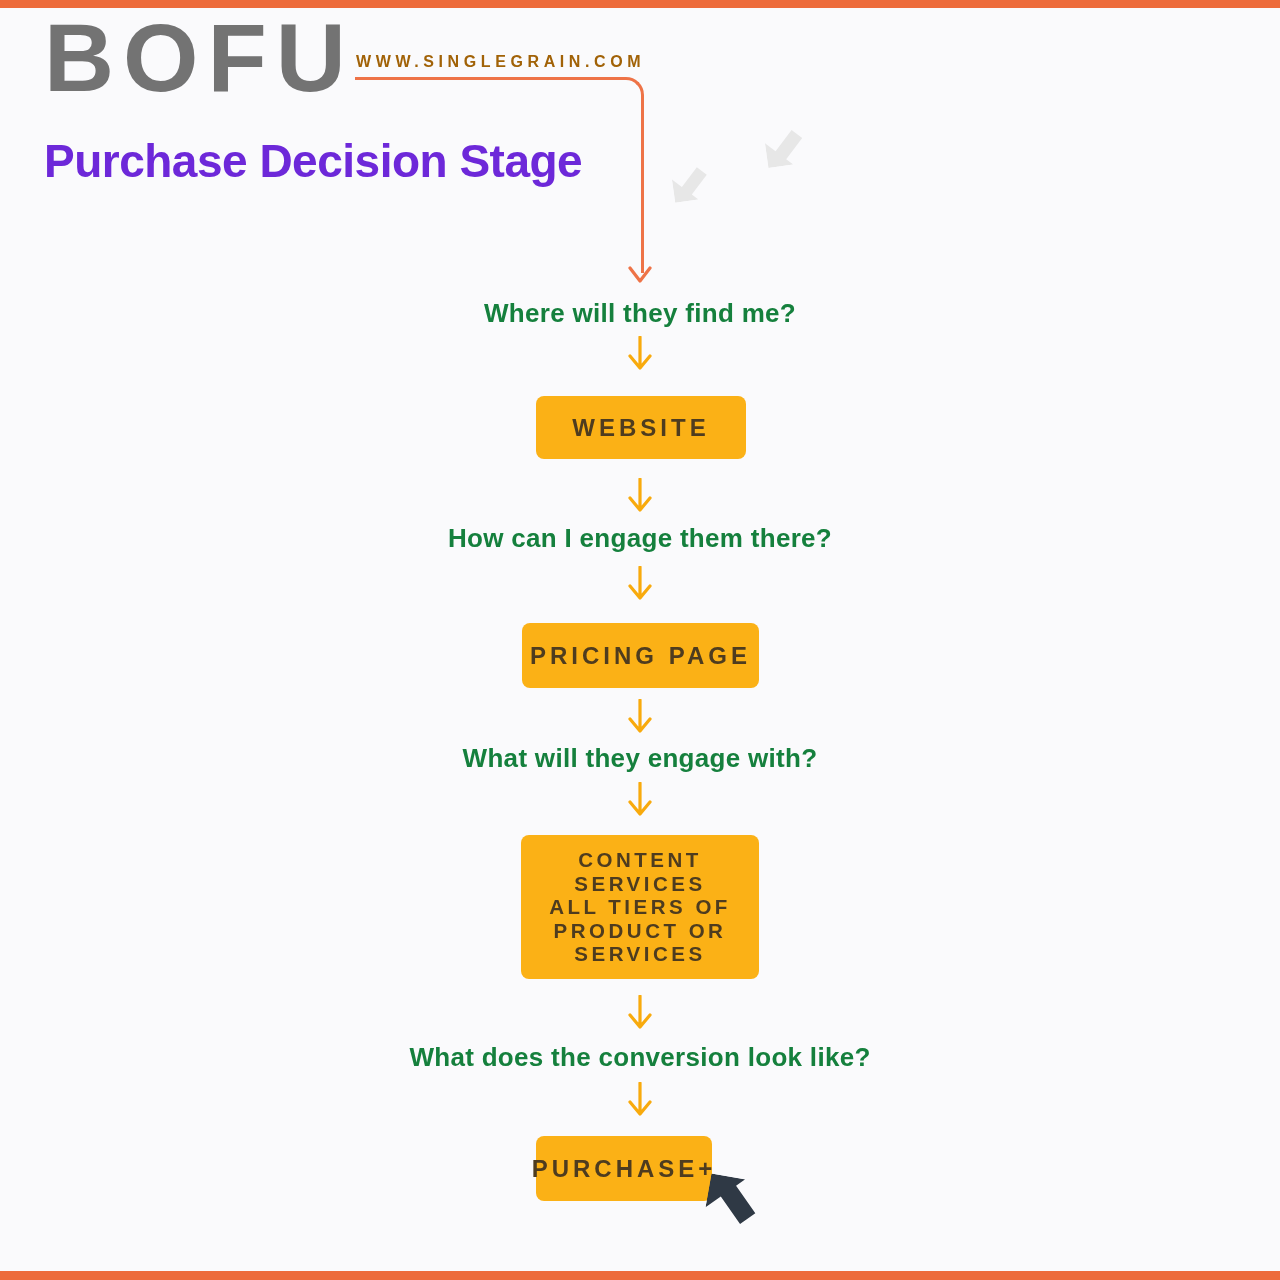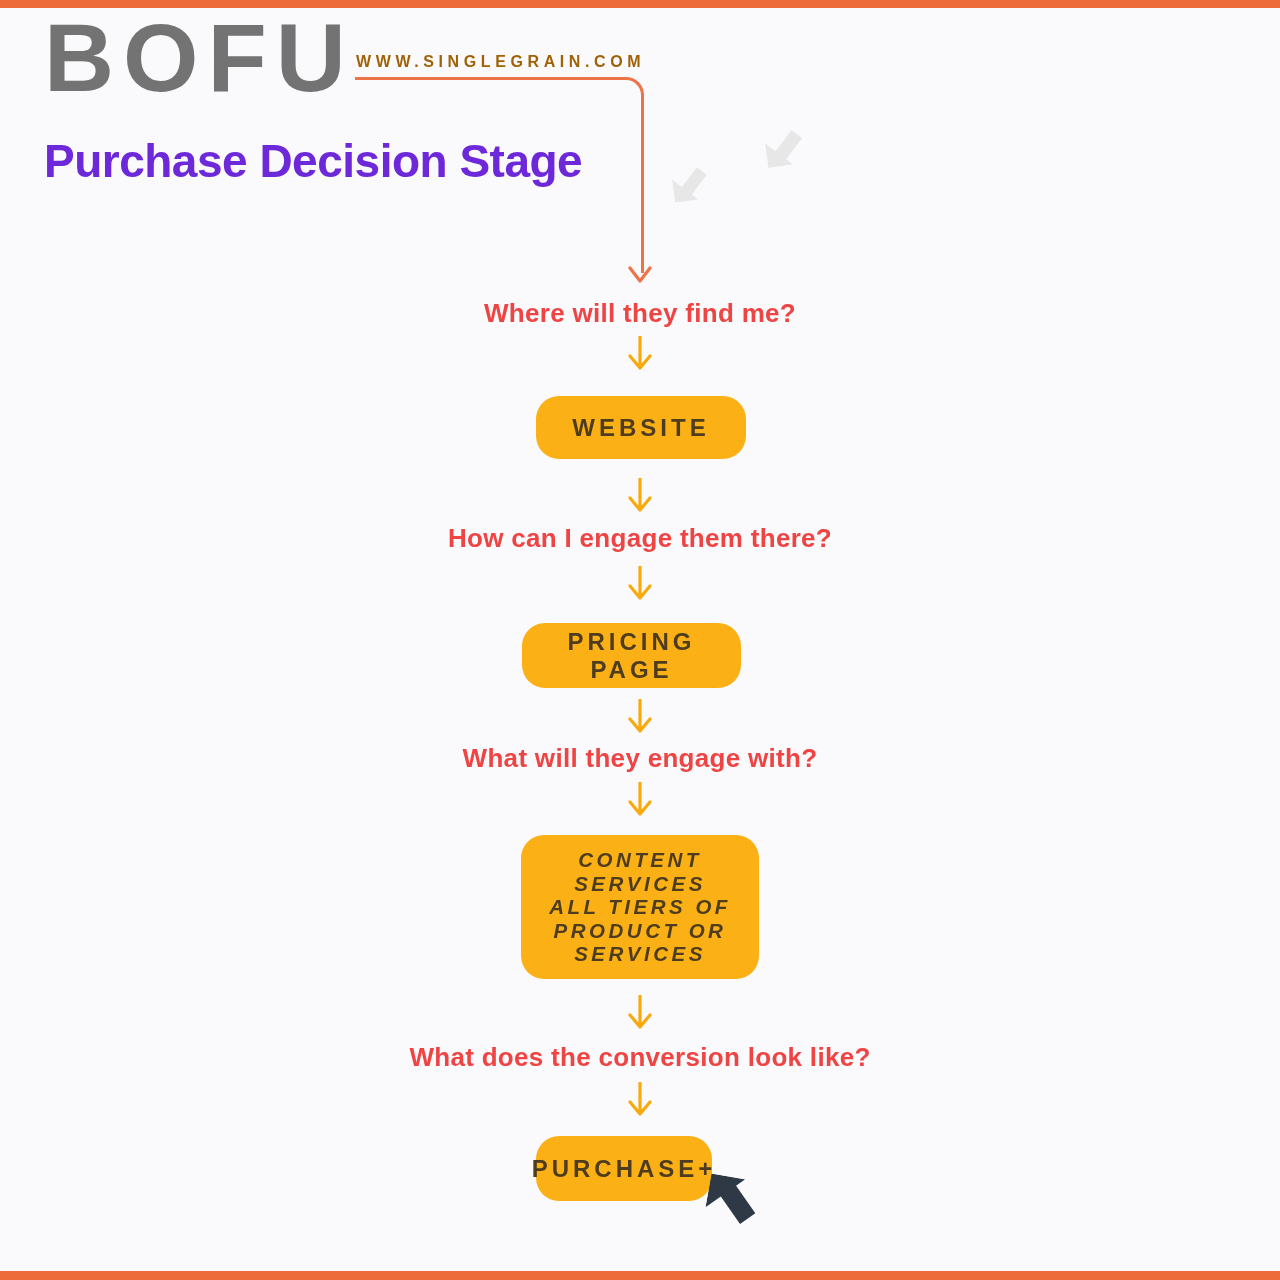--- a/index.html
+++ b/index.html
@@ -35,33 +35,33 @@
   .connector-line{
     left:355px;top:77px;width:286px;height:193px;
     border-top:3px solid #EE7347;
     border-right:3px solid #EE7347;
     border-top-right-radius:18px;
   }
 
   .question{
     left:0;width:1280px;text-align:center;
     font-size:26px;font-weight:bold;letter-spacing:0.3px;
-    color:#ef4444;line-height:32px;
+    color:#15803d;line-height:32px;
   }
 
   .answer-box{
     background:#FBB116;
-    border-radius:23px;
+    border-radius:8px;
     display:flex;align-items:center;justify-content:center;
     text-align:center;
     color:#4E3C1F;font-weight:bold;
   }
   .answer-box .box-label{display:block;}
   .box-single{font-size:24px;letter-spacing:4px;}
-  .box-multi{font-size:20.5px;letter-spacing:3.5px;line-height:23.5px;font-style:italic;}
+  .box-multi{font-size:20.5px;letter-spacing:3.5px;line-height:23.5px;}
   .box-multi .box-line{display:block;}
 
   svg{display:block;}
 </style>
 </head>
 <body>
 
 <div class="abs border-bar bar-top"></div>
 <div class="abs border-bar bar-bottom"></div>
 
@@ -89,21 +89,21 @@
   <span class="box-label">WEBSITE</span>
 </div>
 
 <svg class="abs" style="left:628px;top:478px" width="24" height="37" viewBox="0 0 24 37">
   <path d="M12 1 V29 M2 20 L12 32 L22 20" fill="none" stroke="#F8AA0D" stroke-width="3.2" stroke-linecap="round" stroke-linejoin="round"></path>
 </svg>
 <div class="abs question" style="top:522px">How can I engage them there?</div>
 <svg class="abs" style="left:628px;top:566px" width="24" height="37" viewBox="0 0 24 37">
   <path d="M12 1 V29 M2 20 L12 32 L22 20" fill="none" stroke="#F8AA0D" stroke-width="3.2" stroke-linecap="round" stroke-linejoin="round"></path>
 </svg>
-<div class="abs answer-box box-single" style="left:522px;top:623px;width:219px;height:65px">
+<div class="abs answer-box box-single" style="left:522px;top:623px;width:237px;height:65px">
   <span class="box-label">PRICING PAGE</span>
 </div>
 
 <svg class="abs" style="left:628px;top:699px" width="24" height="37" viewBox="0 0 24 37">
   <path d="M12 1 V29 M2 20 L12 32 L22 20" fill="none" stroke="#F8AA0D" stroke-width="3.2" stroke-linecap="round" stroke-linejoin="round"></path>
 </svg>
 <div class="abs question" style="top:742px">What will they engage with?</div>
 <svg class="abs" style="left:628px;top:782px" width="24" height="37" viewBox="0 0 24 37">
   <path d="M12 1 V29 M2 20 L12 32 L22 20" fill="none" stroke="#F8AA0D" stroke-width="3.2" stroke-linecap="round" stroke-linejoin="round"></path>
 </svg>

